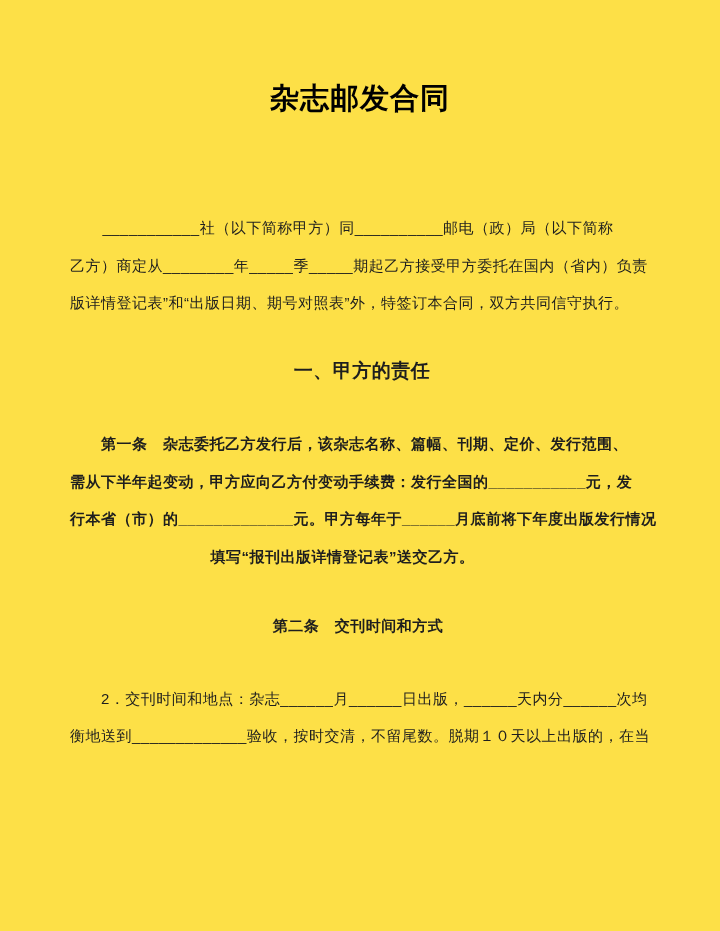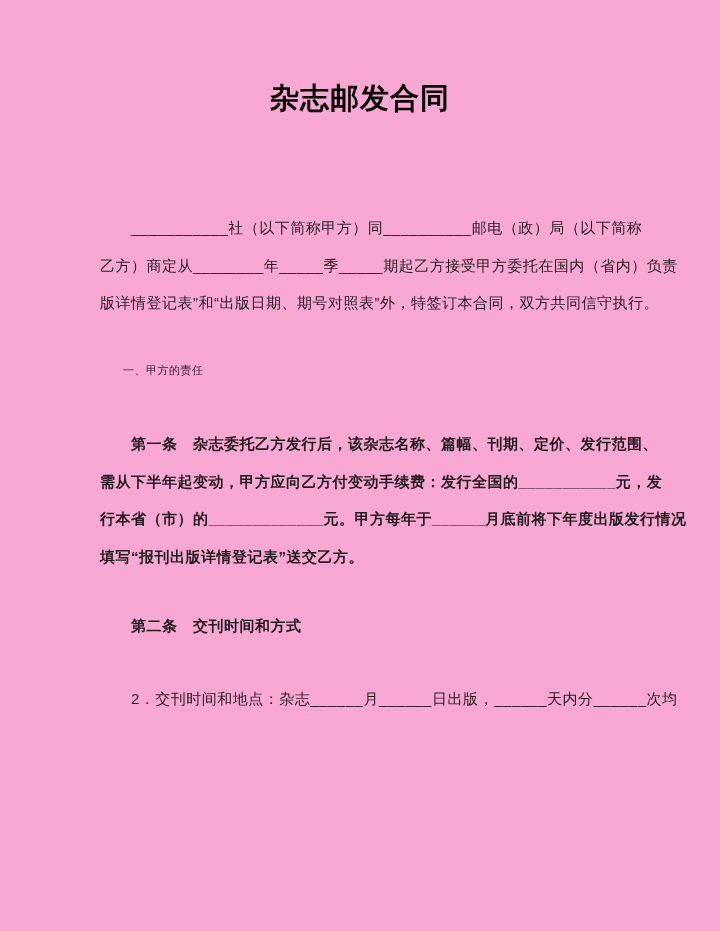--- a/index.html
+++ b/index.html
@@ -4,48 +4,49 @@
 <style>
   html, body {
     margin: 0;
     padding: 0;
     background: #ffffff;
   }
   .page {
     position: relative;
     width: 720px;
     height: 931px;
-    background: #f9a8d4;
+    background: #fde047;
     overflow: hidden;
     font-family: "Liberation Sans", "DejaVu Sans", sans-serif;
     color: #1e1e1e;
   }
   .doc-title {
     margin: 0;
     padding-top: 82px;
     width: 720px;
     text-align: center;
     font-size: 29px;
     font-weight: bold;
     color: #000000;
     letter-spacing: 1px;
     line-height: 1.15;
   }
   .body-col {
-    padding-left: 100px;
+    padding-left: 70px;
     width: 545px;
     font-size: 15px;
     line-height: 37.5px;
+    text-align: center;
   }
   .line {
     white-space: pre;          
     letter-spacing: 0.5px;
   }
   .para-intro   { margin-top: 94px; }
-  .heading-1    { margin-top: 30px; font-weight: normal; font-size: 11px; margin-bottom: 0; }
+  .heading-1    { margin-top: 30px; font-weight: bold; font-size: 19px; margin-bottom: 0; }
   .para-art1    { margin-top: 36px; font-weight: bold; }
   .heading-2    { margin-top: 32px; font-weight: bold; font-size: 15px; margin-bottom: 0; }
   .para-art2    { margin-top: 35px; }
 </style>
 </head>
 <body>
 
 <div class="page">
 
   <h1 class="doc-title">杂志邮发合同</h1>
@@ -64,16 +65,17 @@
       <div class="line">　　第一条　杂志委托乙方发行后，该杂志名称、篇幅、刊期、定价、发行范围、</div>
       <div class="line">需从下半年起变动，甲方应向乙方付变动手续费：发行全国的___________元，发</div>
       <div class="line">行本省（市）的_____________元。甲方每年于______月底前将下年度出版发行情况</div>
       <div class="line">填写“报刊出版详情登记表”送交乙方。</div>
     </div>
 
     <div class="heading-2 line">　　第二条　交刊时间和方式</div>
 
     <div class="para-art2">
       <div class="line">　　2．交刊时间和地点：杂志______月______日出版，______天内分______次均</div>
+      <div class="line">衡地送到_____________验收，按时交清，不留尾数。脱期１０天以上出版的，在当</div>
     </div>
 
   </div>
 </div>
 
 </body></html>

